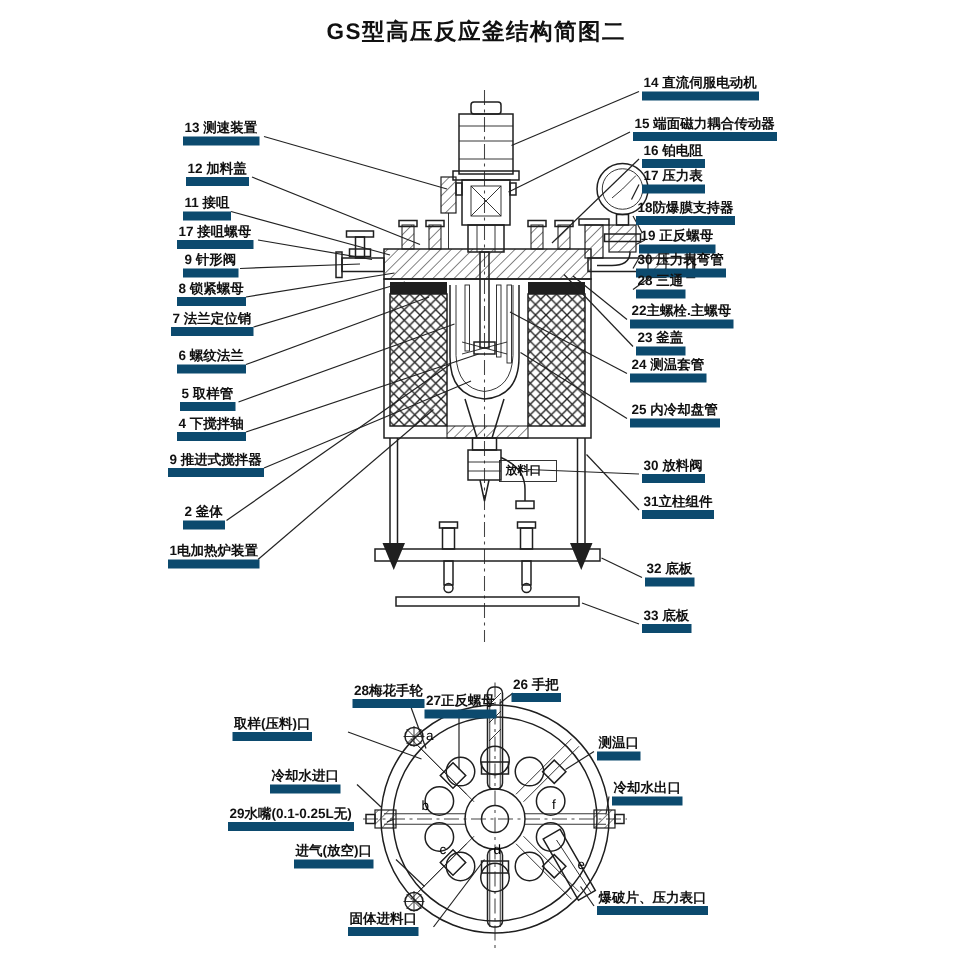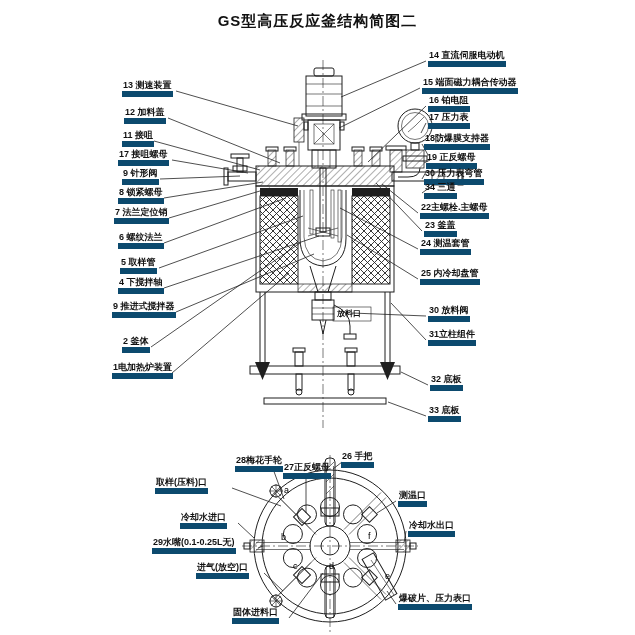--- a/index.html
+++ b/index.html
@@ -295,21 +295,21 @@
   <div class="lbl" style="left:122px;top:336px">2 釜体</div>
   <div class="lbl" style="left:112px;top:362px">1电加热炉装置</div>
 
   <div class="lbl" style="left:428px;top:50px">14 直流伺服电动机</div>
   <div class="lbl" style="left:422px;top:77px">15 端面磁力耦合传动器</div>
   <div class="lbl" style="left:428px;top:95px">16 铂电阻</div>
   <div class="lbl" style="left:428px;top:112px">17 压力表</div>
   <div class="lbl" style="left:424px;top:133px">18防爆膜支持器</div>
   <div class="lbl" style="left:426px;top:152px">19 正反螺母</div>
   <div class="lbl" style="left:424px;top:168px">30 压力表弯管</div>
-  <div class="lbl" style="left:424px;top:182px">34 三通</div>
+  <div class="lbl" style="left:424px;top:182px">28 三通</div>
   <div class="lbl" style="left:420px;top:202px">22主螺栓.主螺母</div>
   <div class="lbl" style="left:424px;top:220px">23 釜盖</div>
   <div class="lbl" style="left:420px;top:238px">24 测温套管</div>
   <div class="lbl" style="left:420px;top:268px">25 内冷却盘管</div>
   <div class="lbl" style="left:428px;top:305px">30 放料阀</div>
   <div class="lbl" style="left:428px;top:329px">31立柱组件</div>
   <div class="lbl" style="left:430px;top:374px">32 底板</div>
   <div class="lbl" style="left:428px;top:405px">33 底板</div>
 
   <div class="lbl" style="left:336px;top:309px;border-bottom:none;font-size:8px">放料口</div>

